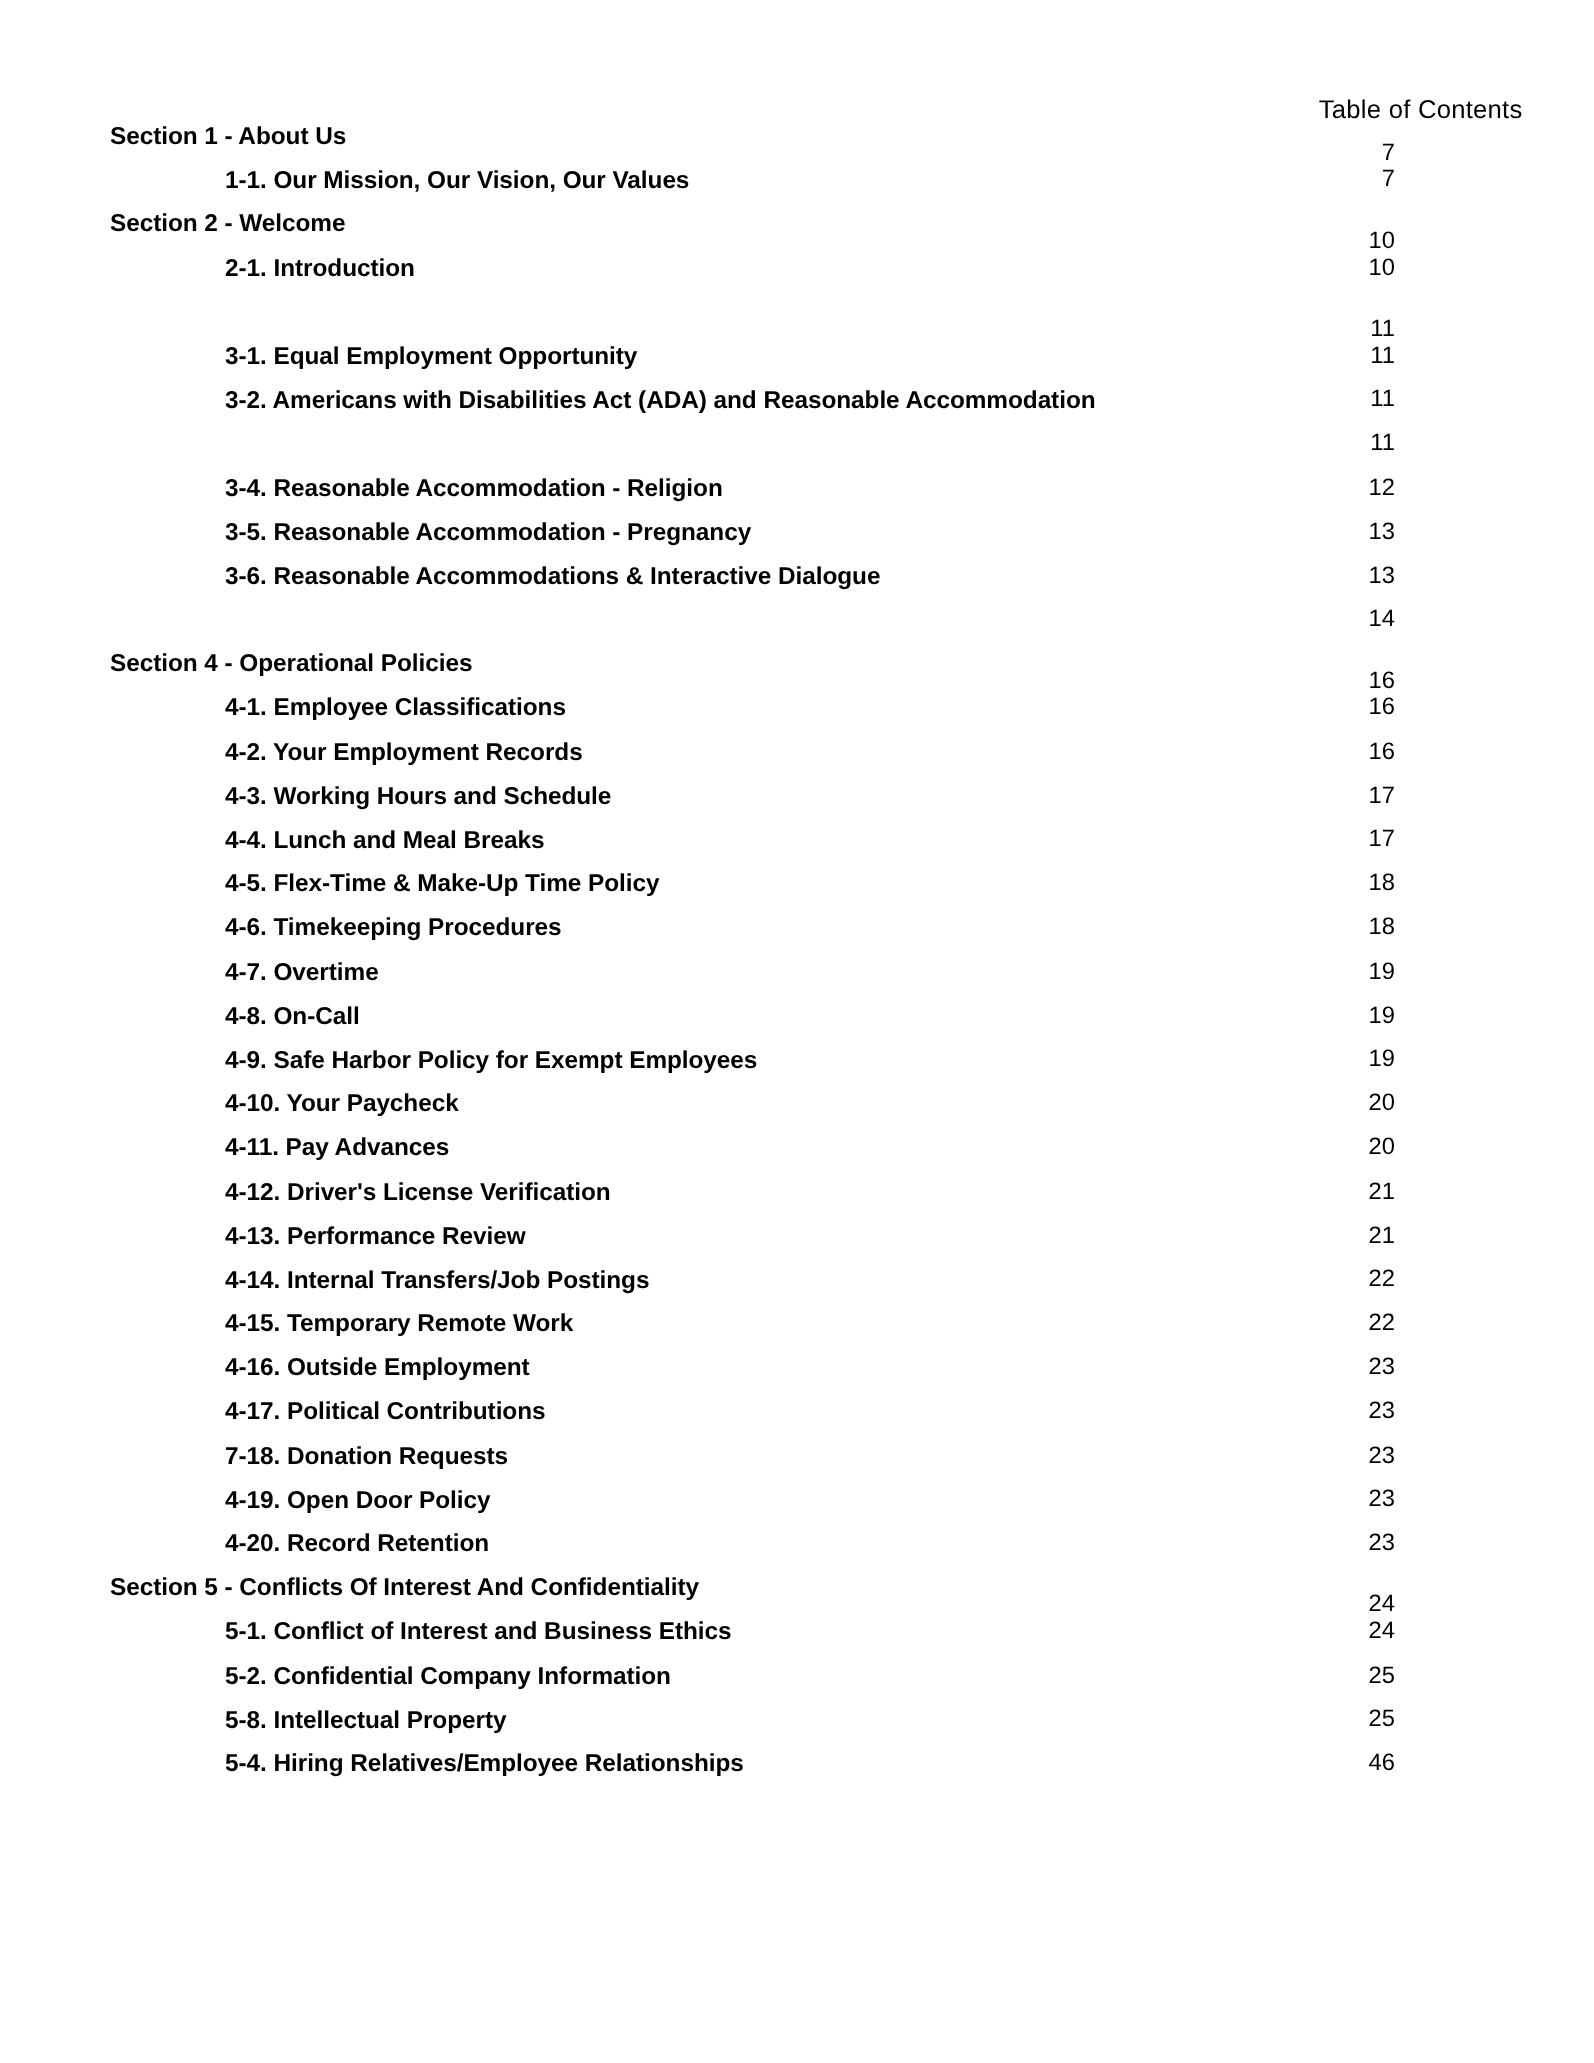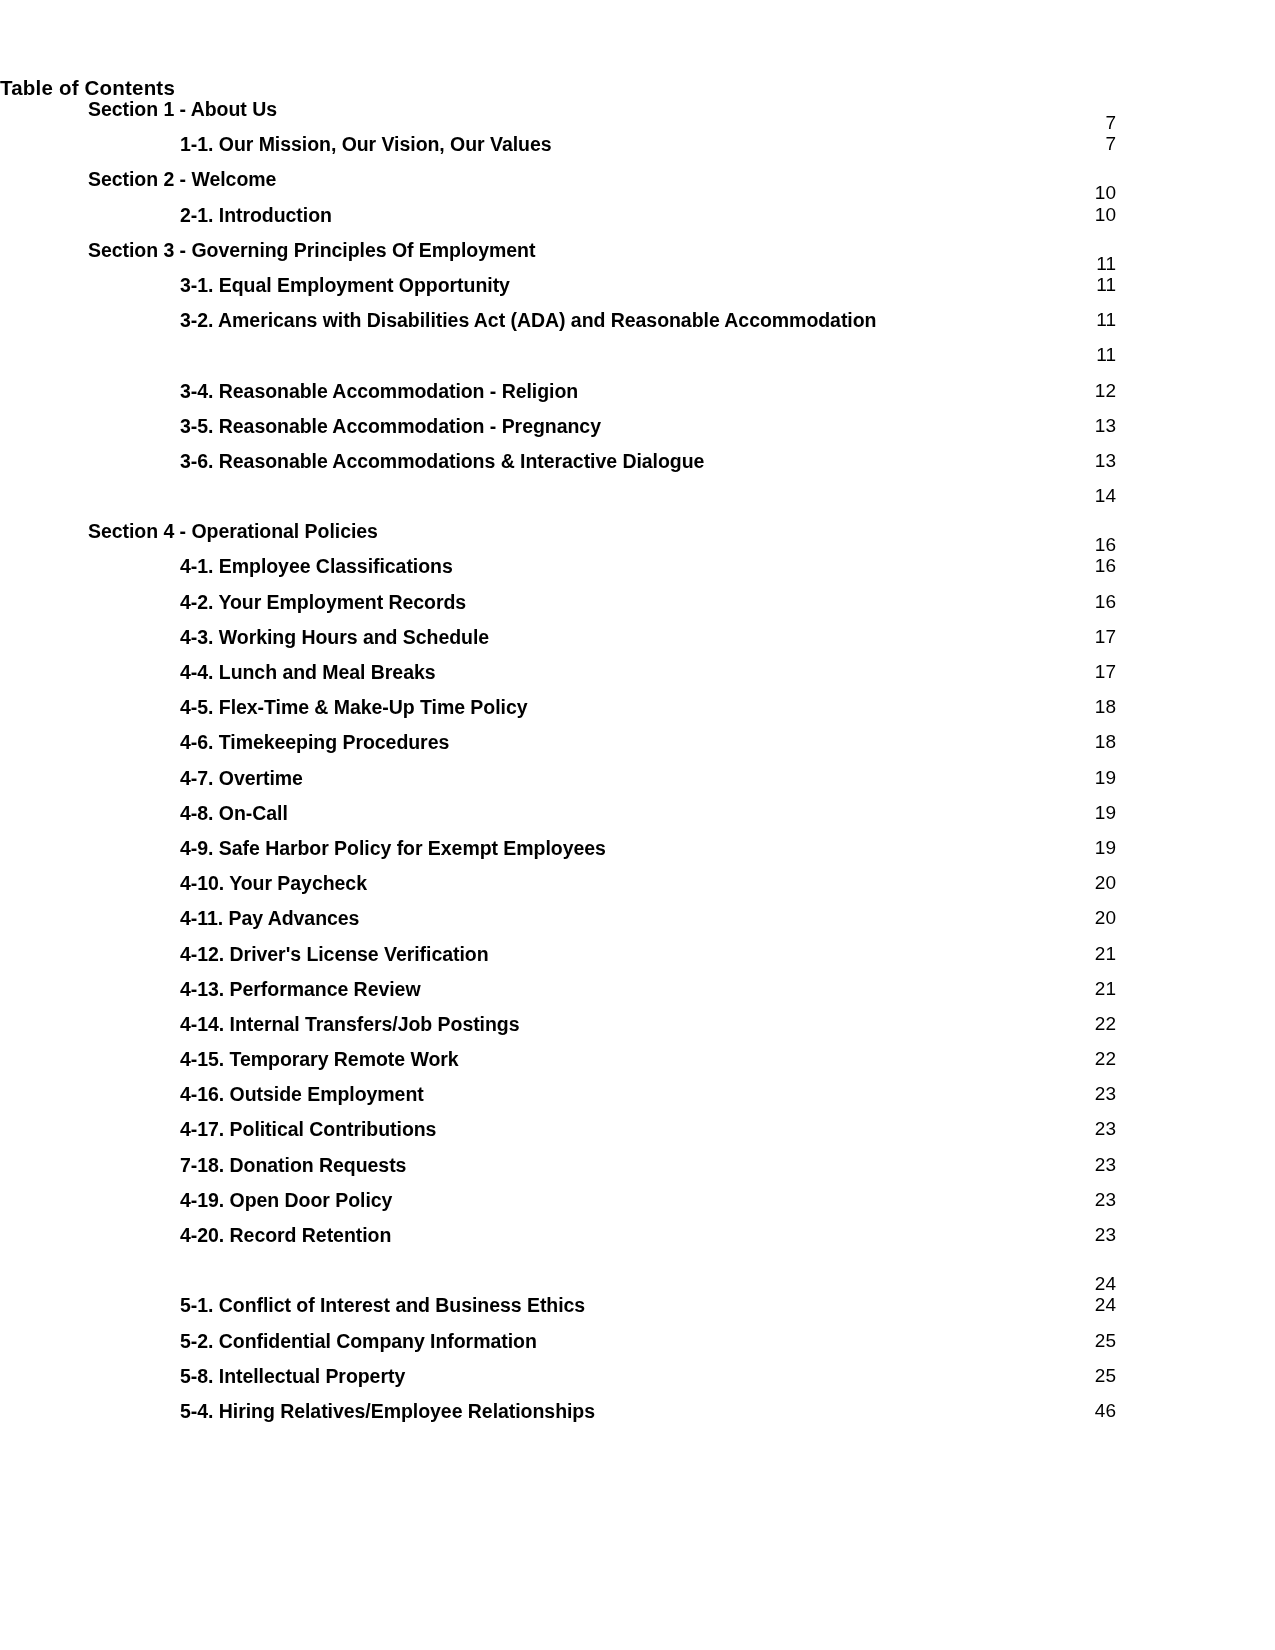--- a/index.html
+++ b/index.html
@@ -19,23 +19,23 @@
     position: relative;
     width: 1275px;
     height: 1650px;
     overflow: hidden;
   }
   .toc-title {
     position: absolute;
     top: 76px;
     left: 0;
     width: 1218px;
-    text-align: left;
+    text-align: right;
     font-size: 20.5px;
-    font-weight: bold;
+    font-weight: normal;
     letter-spacing: 0.2px;
   }
   .toc-list {
     position: absolute;
     top: 98px;
     left: 0;
     width: 1263px;
   }
   .toc-row {
     position: relative;
@@ -87,21 +87,20 @@
       </div>
       <div class="toc-row level-1">
         <span class="entry">Section 2 - Welcome</span>
         <span class="pagenum">10</span>
       </div>
       <div class="toc-row level-2">
         <span class="entry">2-1. Introduction</span>
         <span class="pagenum">10</span>
       </div>
       <div class="toc-row level-1">
-        <span class="entry">Section 3 - Governing Principles Of Employment</span>
         <span class="pagenum">11</span>
       </div>
       <div class="toc-row level-2">
         <span class="entry">3-1. Equal Employment Opportunity</span>
         <span class="pagenum">11</span>
       </div>
       <div class="toc-row level-2">
         <span class="entry">3-2. Americans with Disabilities Act (ADA) and Reasonable Accommodation</span>
         <span class="pagenum">11</span>
       </div>
@@ -201,20 +200,21 @@
       </div>
       <div class="toc-row level-2">
         <span class="entry">4-19. Open Door Policy</span>
         <span class="pagenum">23</span>
       </div>
       <div class="toc-row level-2">
         <span class="entry">4-20. Record Retention</span>
         <span class="pagenum">23</span>
       </div>
       <div class="toc-row level-1">
+        <span class="entry">Section 5 - Conflicts Of Interest And Confidentiality</span>
         <span class="pagenum">24</span>
       </div>
       <div class="toc-row level-2">
         <span class="entry">5-1. Conflict of Interest and Business Ethics</span>
         <span class="pagenum">24</span>
       </div>
       <div class="toc-row level-2">
         <span class="entry">5-2. Confidential Company Information</span>
         <span class="pagenum">25</span>
       </div>

